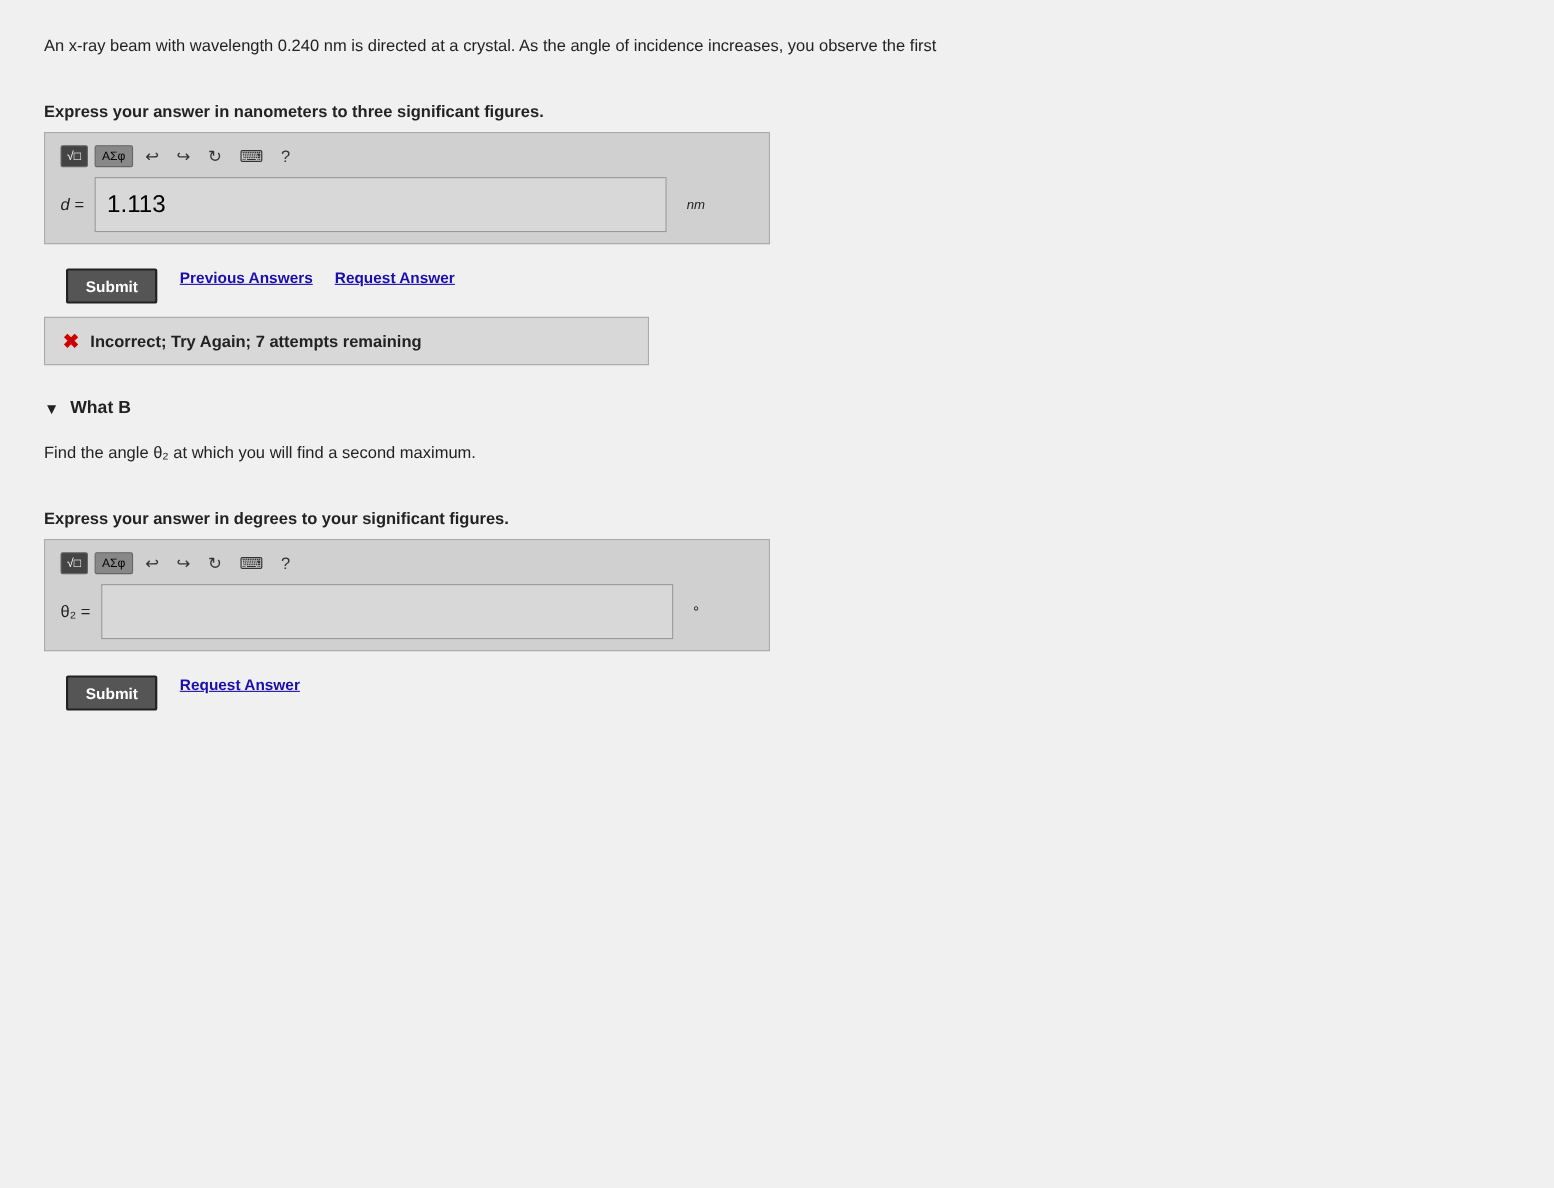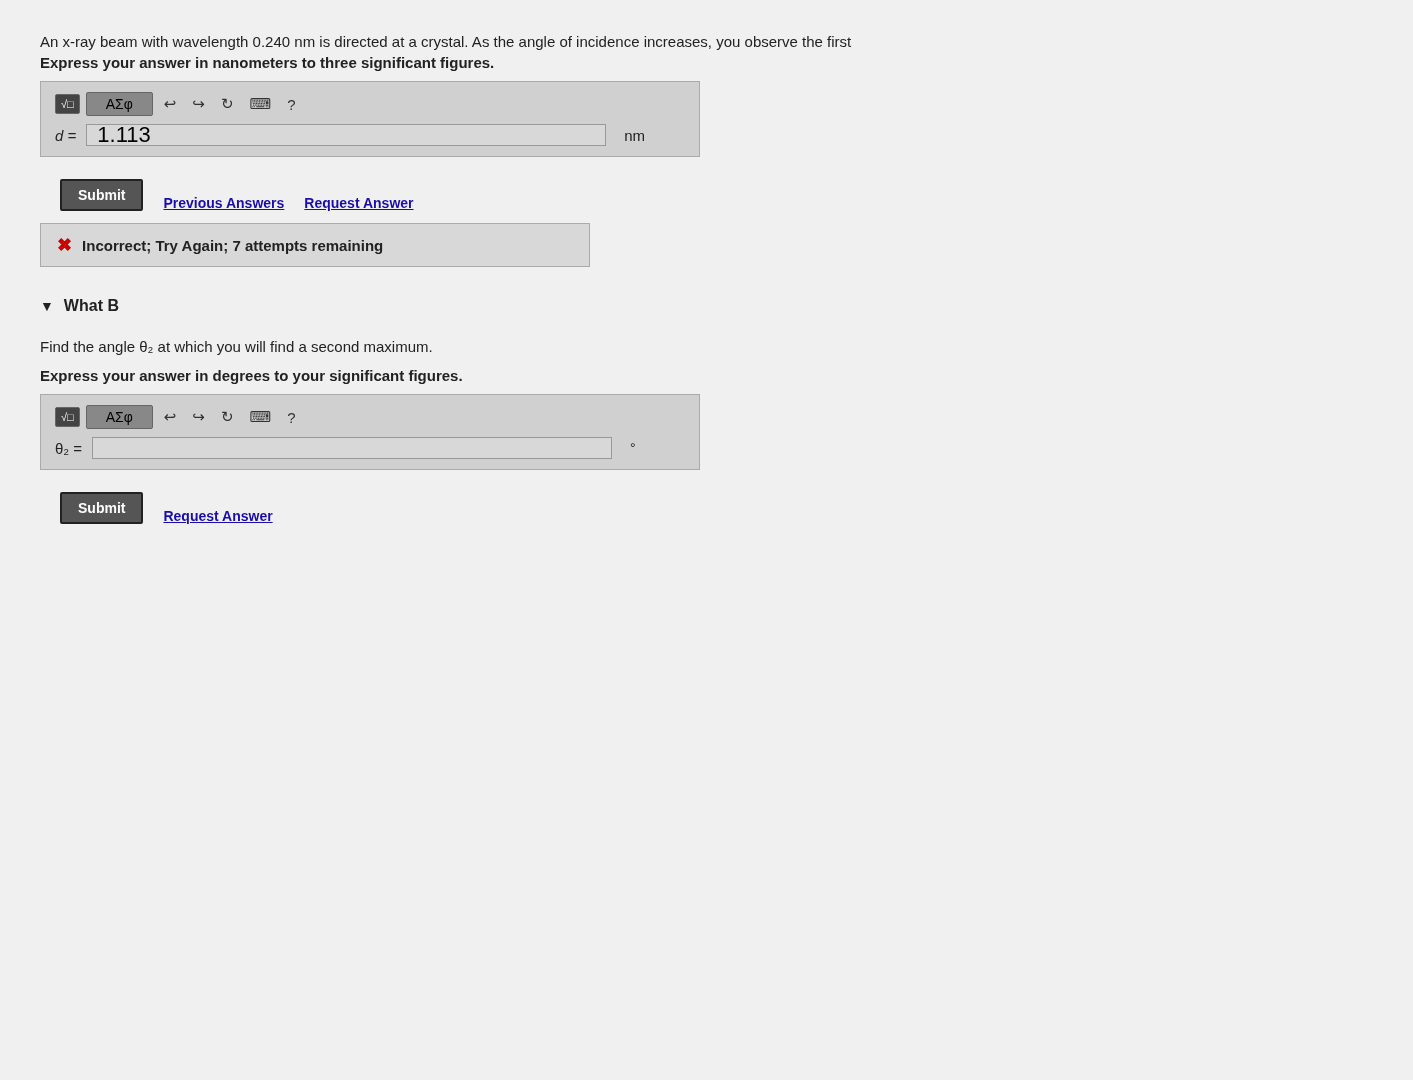--- a/index.html
+++ b/index.html
@@ -16,20 +16,21 @@
     .problem-text {
       font-size: 15px;
       line-height: 1.6;
       max-width: 1100px;
     }
 
     .express-label {
       font-size: 15px;
       font-weight: bold;
       margin-bottom: 10px;
+      margin-top: 39px;
     }
 
     .answer-box {
       border: 1px solid #aaa;
       background: #d0d0d0;
       padding: 10px 14px;
       display: inline-block;
       width: 660px;
       margin-bottom: 10px;
     }
@@ -37,22 +38,22 @@
     .toolbar {
       display: flex;
       align-items: center;
       gap: 6px;
       margin-bottom: 8px;
     }
 
     .toolbar-btn {
       background: #888;
       border: 1px solid #666;
-      padding: 3px 19px;
-      font-size: 14px;
+      padding: 3px 6px;
+      font-size: 11px;
       cursor: pointer;
       color: #000;
       border-radius: 2px;
       display: flex;
       align-items: center;
       justify-content: center;
     }
 
     .toolbar-btn.dark {
       background: #444;
@@ -79,32 +80,33 @@
       white-space: nowrap;
       font-style: italic;
     }
 
     .answer-input {
       border: 1px solid #999;
       background: #d8d8d8;
       font-size: 22px;
       padding: 4px 10px;
       width: 520px;
-      height: 22px;
+      height: 50px;
       outline: none;
     }
 
     .unit-label {
-      font-size: 15px;
+      font-size: 12px;
       margin-left: 8px;
+      font-style: italic;
     }
 
     .actions-row {
       display: flex;
-      align-items: flex-end;
+      align-items: flex-start;
       gap: 20px;
       margin: 12px 0;
       padding-left: 20px;
     }
 
     .submit-btn {
       background: #555;
       color: #fff;
       border: 2px solid #222;
       padding: 6px 16px;

